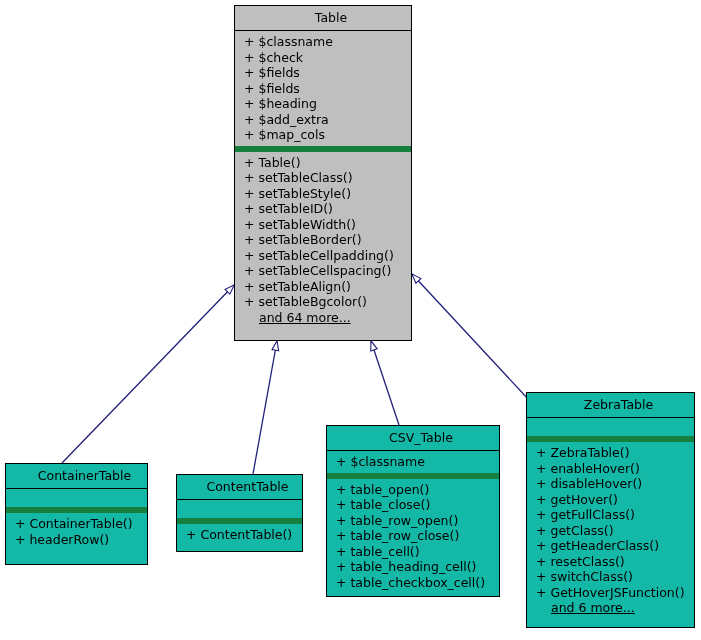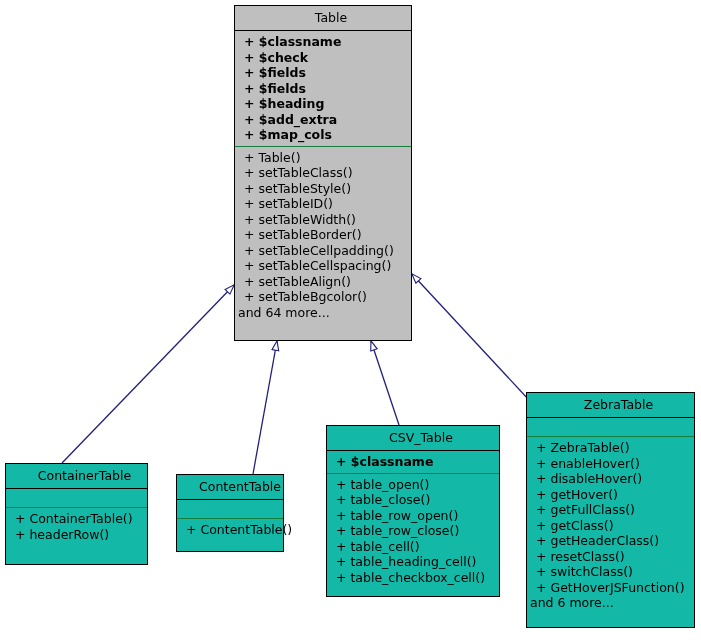--- a/index.html
+++ b/index.html
@@ -27,41 +27,41 @@
   .cls-name {
     text-align: center;
     font-size: 12.5px;
     color: #000000;
     padding: 4px 6px 5px 22px;
     border-bottom: 1px solid #000000;
     box-sizing: border-box;
     line-height: 15px;
   }
   .cls-attrs {
-    border-bottom: 1px solid #15803d;
+    border-bottom: 6px solid #15803d;
     box-sizing: border-box;
     padding: 3px 0 3px 0;
-    font-weight: bold;
   }
   .cls-ops {
     box-sizing: border-box;
     padding: 3px 0 3px 0;
   }
   .cls-attrs.empty, .cls-ops.empty {
     padding: 0;
   }
   .member {
     font-size: 12.5px;
     color: #000000;
     line-height: 15.5px;
     padding-left: 9px;
     white-space: nowrap;
   }
   .member.more {
-    padding-left: 3px;
+    padding-left: 24px;
+    text-decoration: underline;
   }
   .empty-spacer {
     height: 18px;
   }
   svg.edges {
     position: absolute;
     left: 0;
     top: 0;
     width: 701px;
     height: 640px;
@@ -122,21 +122,21 @@
     <div class="cls-name">ContainerTable</div>
     <div class="cls-attrs empty">
       <div class="empty-spacer"></div>
     </div>
     <div class="cls-ops">
       <div class="member">+ ContainerTable()</div>
       <div class="member">+ headerRow()</div>
     </div>
   </div>
 
-  <div class="uml-class" style="left:176px; top:474px; width:108px; height:78px;">
+  <div class="uml-class" style="left:176px; top:474px; width:127px; height:78px;">
     <div class="cls-name">ContentTable</div>
     <div class="cls-attrs empty">
       <div class="empty-spacer"></div>
     </div>
     <div class="cls-ops">
       <div class="member">+ ContentTable()</div>
     </div>
   </div>
 
   <div class="uml-class" style="left:326px; top:425px; width:174px; height:172px;">

